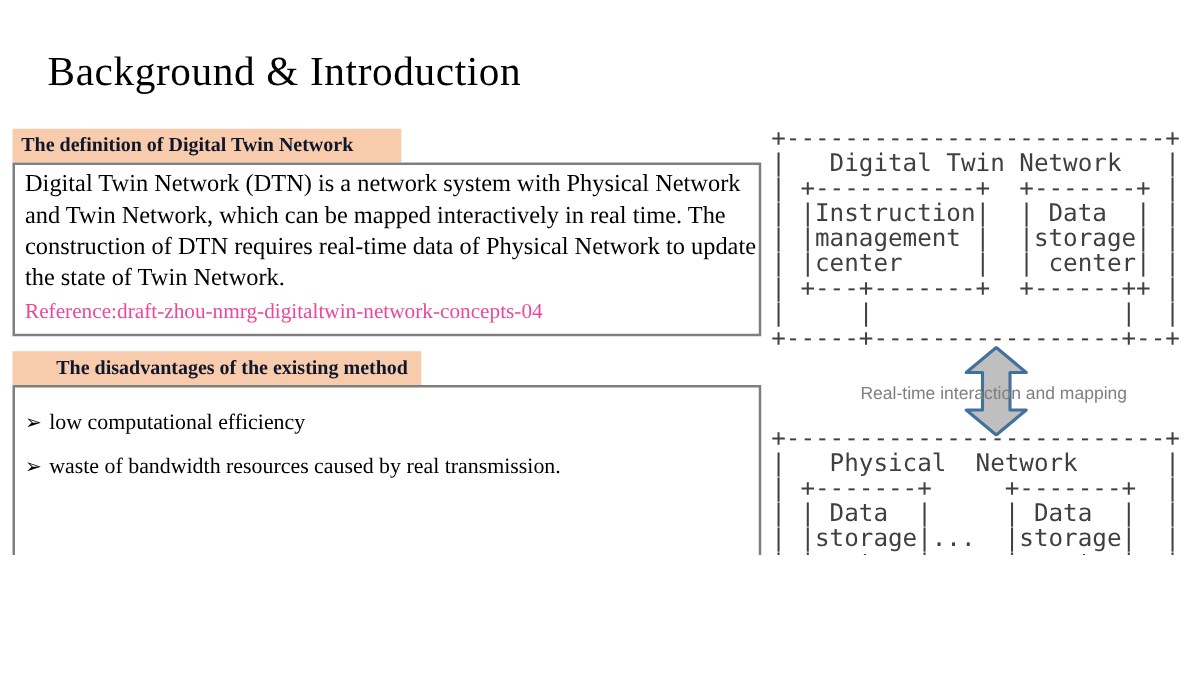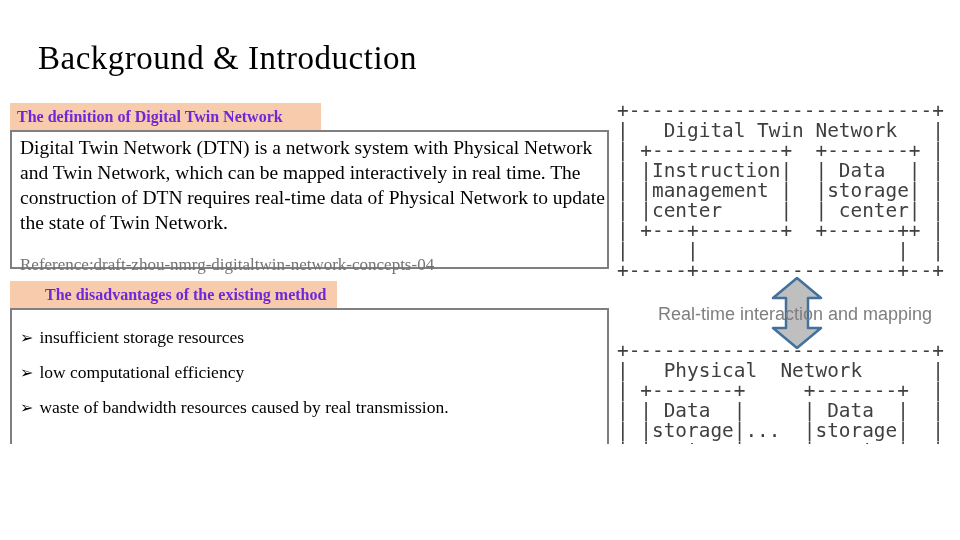--- a/index.html
+++ b/index.html
@@ -8,71 +8,68 @@
     position:relative; width:960px; height:444px; background:#ffffff;
     overflow:hidden; font-family:"Liberation Serif","DejaVu Serif",serif;
   }
   .title {
     position:absolute; left:38px; top:40px;
     font-size:33px; font-weight:normal; color:#000; letter-spacing:0.5px;
     font-family:"Liberation Serif","DejaVu Serif",serif;
   }
   .section-label {
     position:absolute; left:10px; height:27px; line-height:27px;
-    background:#f8cbad; color:#6d28d9; font-weight:bold; font-size:16px;
+    background:#f8cbad; color:#0f172a; font-weight:bold; font-size:16px;
     padding-left:7px;
   }
   .label-definition { top:103px; width:311px; }
   .label-disadvantages { top:281px; width:327px;padding-left:35px; }
   .text-box {
     position:absolute; left:10px; width:599px;
     border:2px solid #7f7f7f; background:#fff; padding:3px 0 0 8px;
   }
   .box-definition { top:130px; height:139px; }
   .box-disadvantages { top:308px; height:169px; }
   .box-definition .body-text { font-size:19.5px; line-height:25px; color:#000; }
-  .reference-text { font-size:17px; line-height:24px; color:#737373; margin-top:18px; }
+  .reference-text { font-size:17px; line-height:24px; color:#ec4899; margin-top:2px; }
   .box-disadvantages .body-text { font-size:17.5px; line-height:25px; color:#000; }
   .bullet-row { margin-top:14px; font-size:17.5px; line-height:20px; color:#000; }
   .bullet-glyph { font-family:"DejaVu Sans",sans-serif; font-size:16px; margin-right:6px; }
   .ascii {
     position:absolute; left:617px; color:#3f3f3f;
     font-family:"DejaVu Sans Mono","Liberation Mono",monospace;
     font-size:19.4px; line-height:20px; white-space:pre; z-index:1;
   }
   .ascii-dtn { top:101px; }
   .ascii-physical { top:341px; }
   .double-arrow { position:absolute; left:771px; top:277px; z-index:2; }
   .double-arrow polygon { fill:#bfbfbf; stroke:#41719c; stroke-width:2.5; stroke-linejoin:round; }
   .mapping-caption {
     position:absolute; left:645px; top:302px; width:300px; text-align:center;
     font-family:"Liberation Sans","DejaVu Sans",sans-serif;
-    font-size:18px; line-height:24px; color:#7f7f7f; z-index:3;
+    font-size:14px; line-height:24px; color:#7f7f7f; z-index:3;
   }
 </style>
 </head>
 <body>
 
 <div class="slide">
 
   <h1 class="title">Background &amp; Introduction</h1>
 
   <div class="section-label label-definition">The definition of Digital Twin Network</div>
 
   <div class="text-box box-definition">
     <p class="body-text">Digital Twin Network (DTN) is a network system with Physical Network and Twin Network, which can be mapped interactively in real time. The construction of DTN requires real-time data of Physical Network to update the state of Twin Network.</p>
     <p class="reference-text">Reference:draft-zhou-nmrg-digitaltwin-network-concepts-04</p>
   </div>
 
   <div class="section-label label-disadvantages">The disadvantages of the existing method</div>
 
   <div class="text-box box-disadvantages">
-    <div class="bullet-row">
-      <span class="bullet-glyph">➢</span><span>insufficient storage resources</span>
-    </div>
     <div class="bullet-row">
       <span class="bullet-glyph">➢</span><span>low computational efficiency</span>
     </div>
     <div class="bullet-row">
       <span class="bullet-glyph">➢</span><span>waste of bandwidth resources caused by real transmission.</span>
     </div>
   </div>
 
   <pre class="ascii ascii-dtn">+--------------------------+
 |   Digital Twin Network   |

